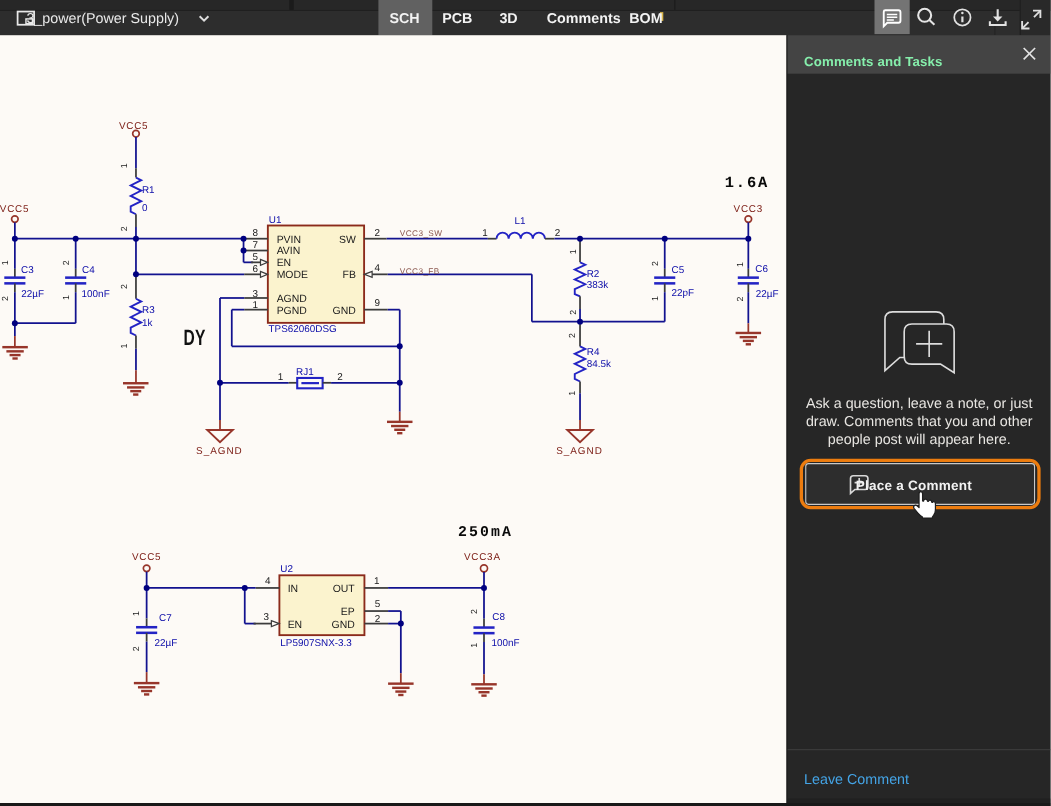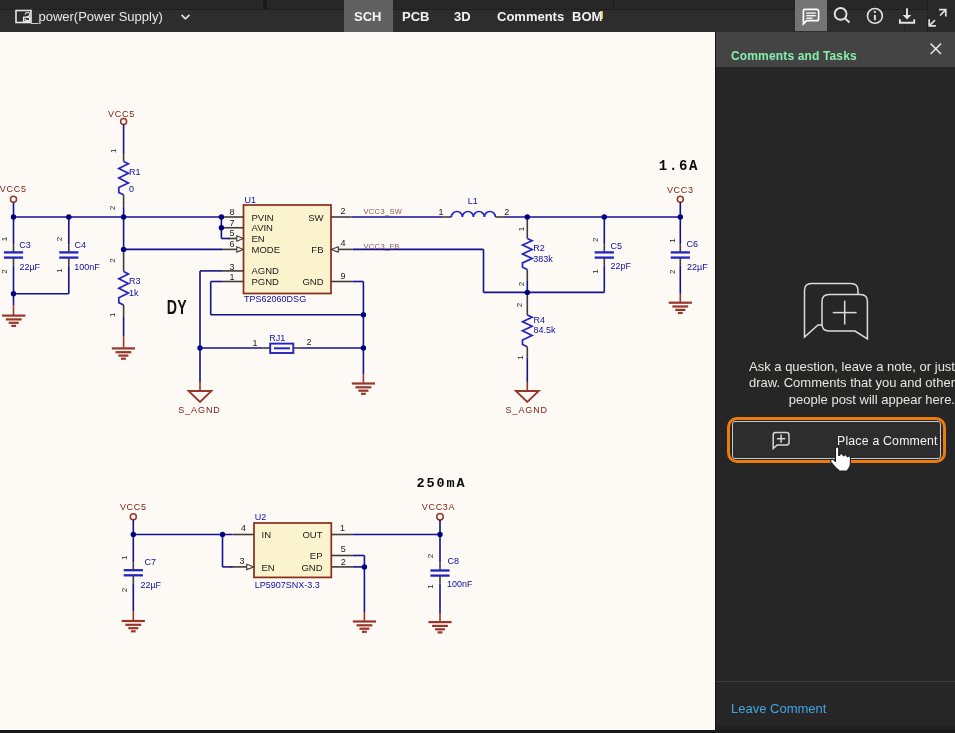--- a/index.html
+++ b/index.html
@@ -339,32 +339,32 @@
 
 <svg class="abs" style="left:796px;top:276px" width="80 " height="72" viewBox="0 0 80 72">
   <g transform="translate(-796,-276)">
     <path d="M811.5 283.5 H851 Q858 283.5 858 290.5 V318 Q858 325 851 325 H818 L804.5 337 V290.5 Q804.5 283.5 811.5 283.5 Z" fill="none" stroke="#DCDCDC" stroke-width="1.5"></path>
     <path d="M829 294.5 H860.4 Q867.4 294.5 867.4 301.5 V338.8 L855 331 H829 Q822 331 822 324 V301.5 Q822 294.5 829 294.5 Z" fill="#262626" stroke="#DCDCDC" stroke-width="1.5"></path>
     <line x1="832.8" y1="312.6" x2="856.6" y2="312.6" stroke="#DCDCDC" stroke-width="1.5"></line>
     <line x1="844.7" y1="300.7" x2="844.7" y2="324.5" stroke="#DCDCDC" stroke-width="1.5"></line>
   </g>
 </svg>
 
-<div class="abs" style="left:716.3px;top:359px;width:238.7px;text-align:right;color:#E8E6E2;font-size:13px;line-height:16.3px">Ask a question, leave a note, or just draw.&nbsp;Comments that you and other people post will appear here.</div>
+<div class="abs" style="left:716.3px;top:359px;width:238.7px;text-align:center;color:#E8E6E2;font-size:13px;line-height:16.3px">Ask a question, leave a note, or just draw.&nbsp;Comments that you and other people post will appear here.</div>
 
 <div class="abs" style="left:727px;top:416.8px;width:218.7px;height:46.6px;border:3px solid #EC7C0F;border-radius:10px"></div>
 <div class="abs" style="left:732px;top:421.3px;width:209px;height:37.7px;background:#2D2D2D;border:1px solid #C9C9C9;border-radius:3px"></div>
 <svg class="abs" style="left:770px;top:430px" width="24" height="22" viewBox="0 0 24 22">
   <g transform="translate(-770,-430)">
     <path d="M775.7 432.5 H786.5 Q789 432.5 789 435 V442.5 Q789 445 786.5 445 H777.2 L773.2 448.6 V435 Q773.2 432.5 775.7 432.5 Z" fill="none" stroke="#D8D8D8" stroke-width="1.5"></path>
     <line x1="776.9" y1="438.7" x2="785.3" y2="438.7" stroke="#D8D8D8" stroke-width="1.5"></line>
     <line x1="781.1" y1="434.6" x2="781.1" y2="442.8" stroke="#D8D8D8" stroke-width="1.5"></line>
   </g>
 </svg>
-<div class="abs" style="left:837px;top:434.3px;color:#F2F2F2;font-size:12.3px;font-weight:normal;letter-spacing:0.2px">Place a Comment</div>
+<div class="abs" style="left:778px;top:434.3px;color:#F2F2F2;font-size:12.3px;font-weight:bold;letter-spacing:0.2px">Place a Comment</div>
 
 <svg class="abs" style="left:828px;top:443px" width="26" height="32" viewBox="0 0 26 32">
   <g transform="translate(-828,-443)">
     <path d="M835.5 448.9
       Q835.5 446.9 837.1 446.9 Q838.7 446.9 838.7 448.9 V455.4
       L839.6 455.5 Q839.9 453.6 841.6 453.8 Q843.1 454 843.2 455.7 L844 455.8
       Q844.5 454.4 845.8 454.7 Q847 455 847 456.5 L847.7 456.7
       Q848.3 455.7 849.3 456.1 Q850.4 456.6 850.4 457.9 V462.5
       Q850.4 464.9 849.8 466.4 Q849 468.2 847.6 470 V471 H838.6 V470
       Q836.3 468.5 834.5 466.4 L831.1 462.4 Q829.9 460.9 831.1 459.8

